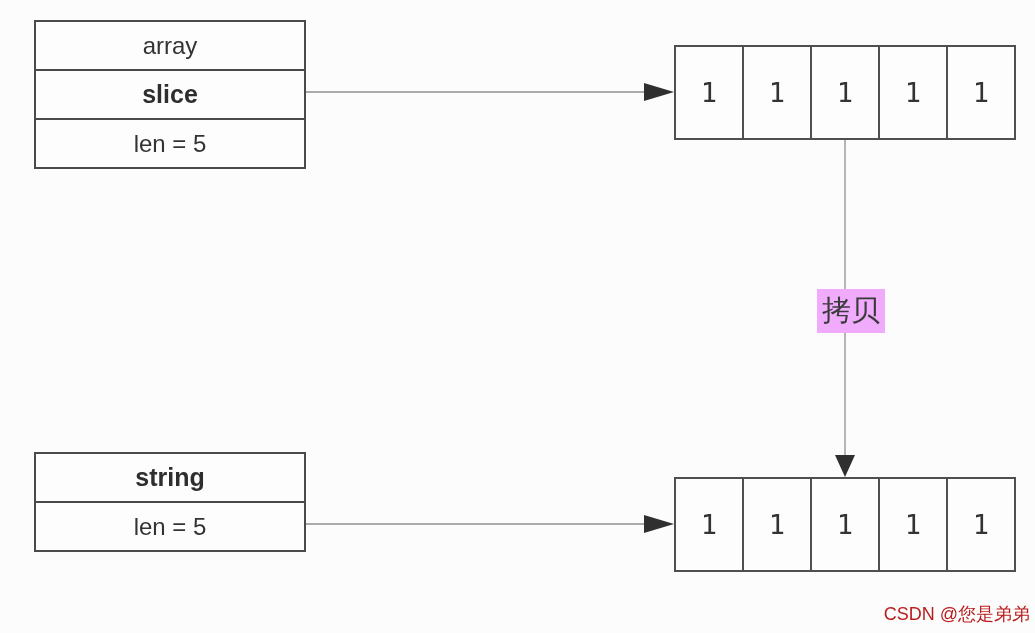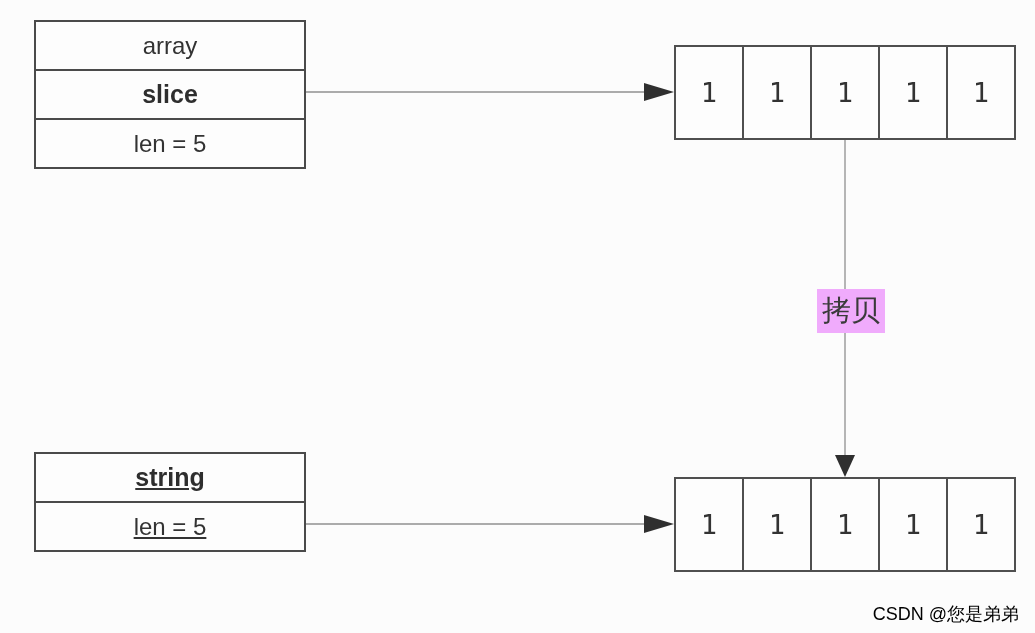--- a/index.html
+++ b/index.html
@@ -24,21 +24,21 @@
   .struct-row {
     height: 47px;
     border-top: 2px solid #4a4a4a;
     display: flex; align-items: center; justify-content: center;
     font-size: 24px;
     color: #333333;
   }
   .struct-row:first-child { border-top: none; }
   .struct-row.header { font-weight: bold; font-size: 25px; color: #2e2e2e; }
   #slice-table { top: 20px; }
-  #string-table { top: 452px; text-decoration: underline; }
+  #string-table { top: 452px; }
 
   
   .mem-array {
     position: absolute;
     left: 674px;
     display: flex;
     border: 2px solid #4f4f4f;
     background: #fdfdfd;
     box-sizing: border-box;
   }
@@ -96,23 +96,23 @@
     background: #f0abfc;
     padding: 2px 5px;
     font-size: 29px;
     color: #3a3a3a;
     white-space: nowrap;
     margin-left: 8px;
   }
 
   .watermark {
     position: absolute;
-    right: 16px; bottom: 7px;
+    right: 5px; bottom: 7px;
     font-size: 18px;
-    color: #000000;
+    color: #b91c1c;
     white-space: nowrap;
   }
 </style>
 </head>
 <body>
 
 <div class="struct-table" id="slice-table">
   <div class="struct-row">array</div>
   <div class="struct-row header">slice</div>
   <div class="struct-row">len = 5</div>

